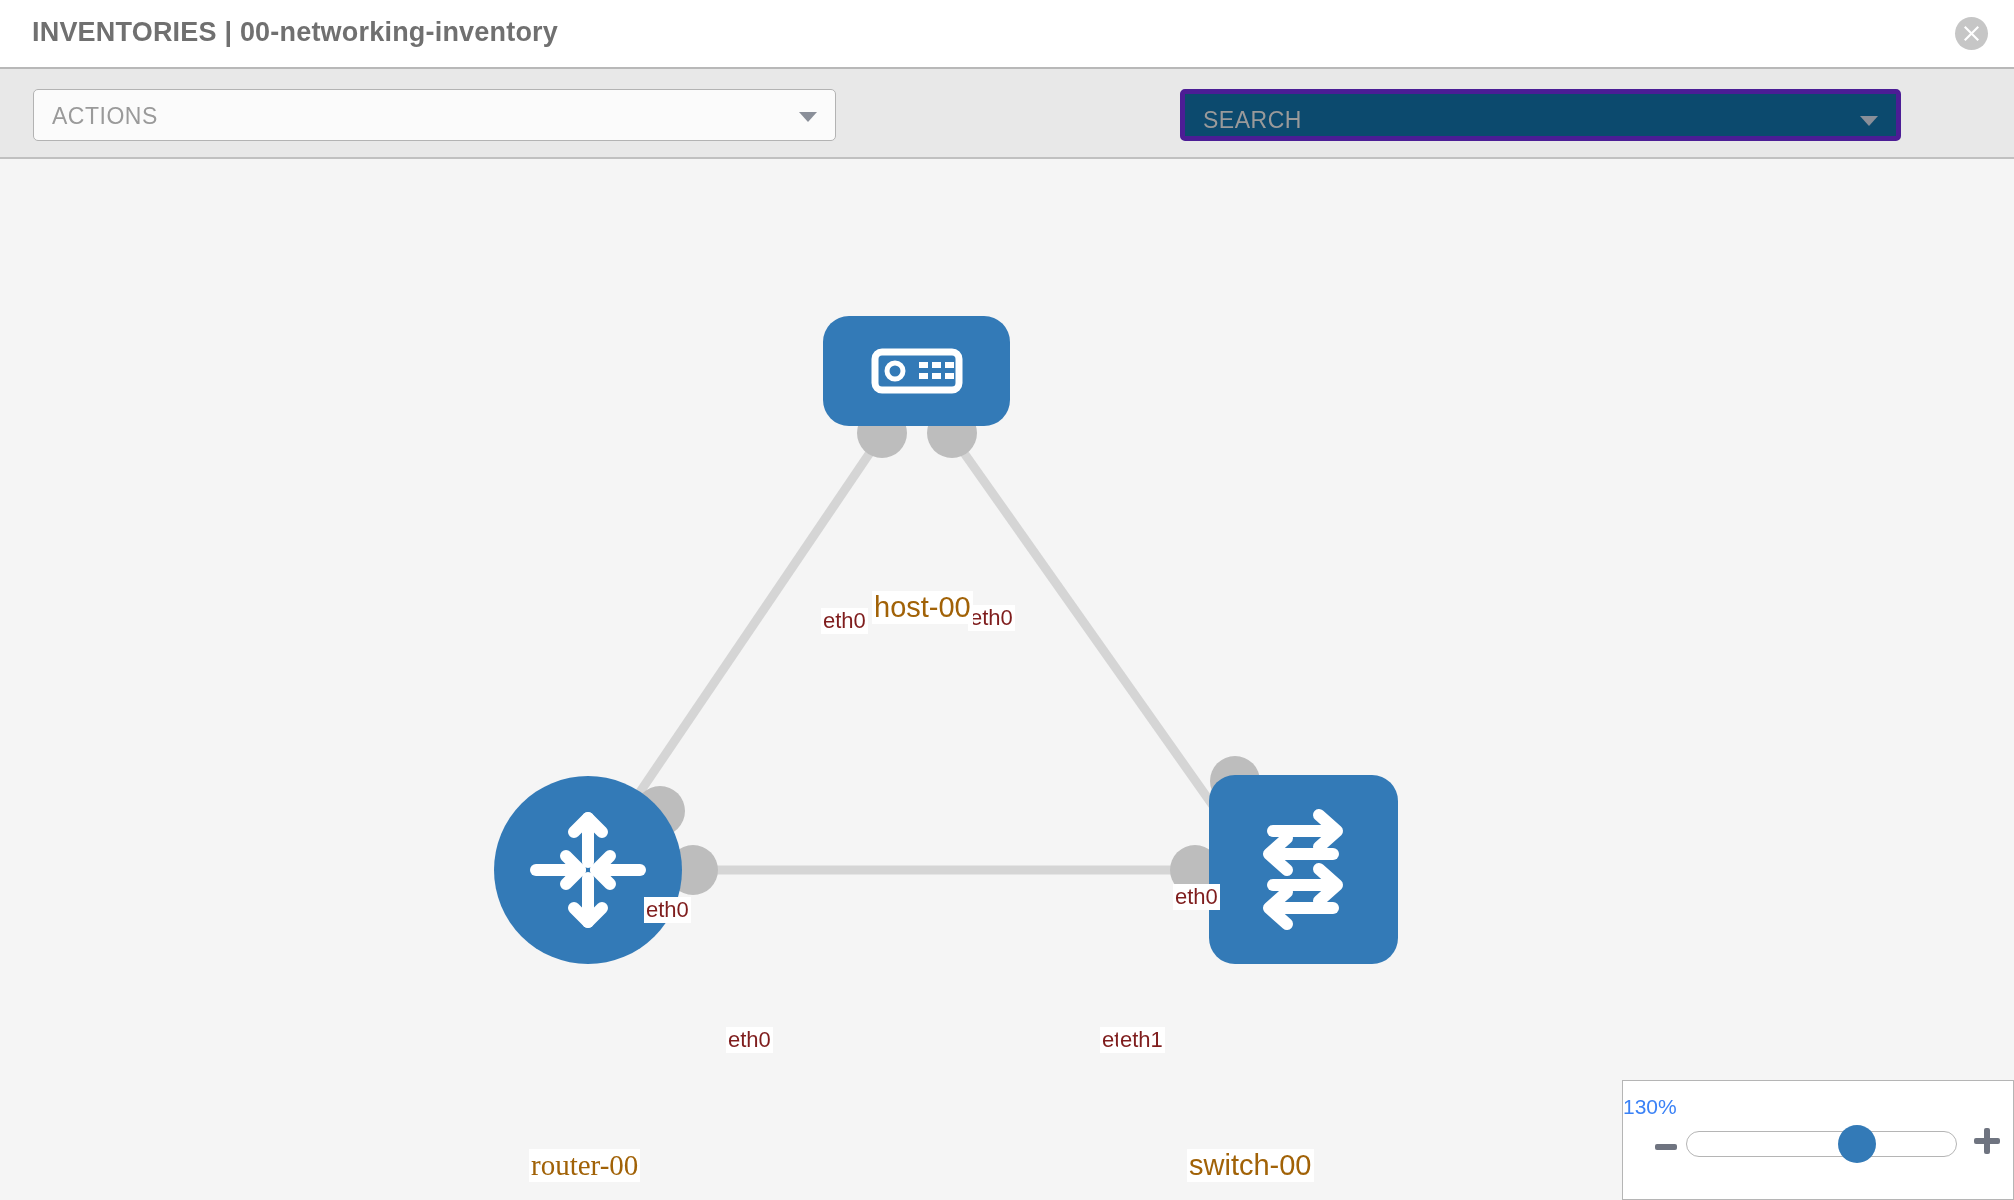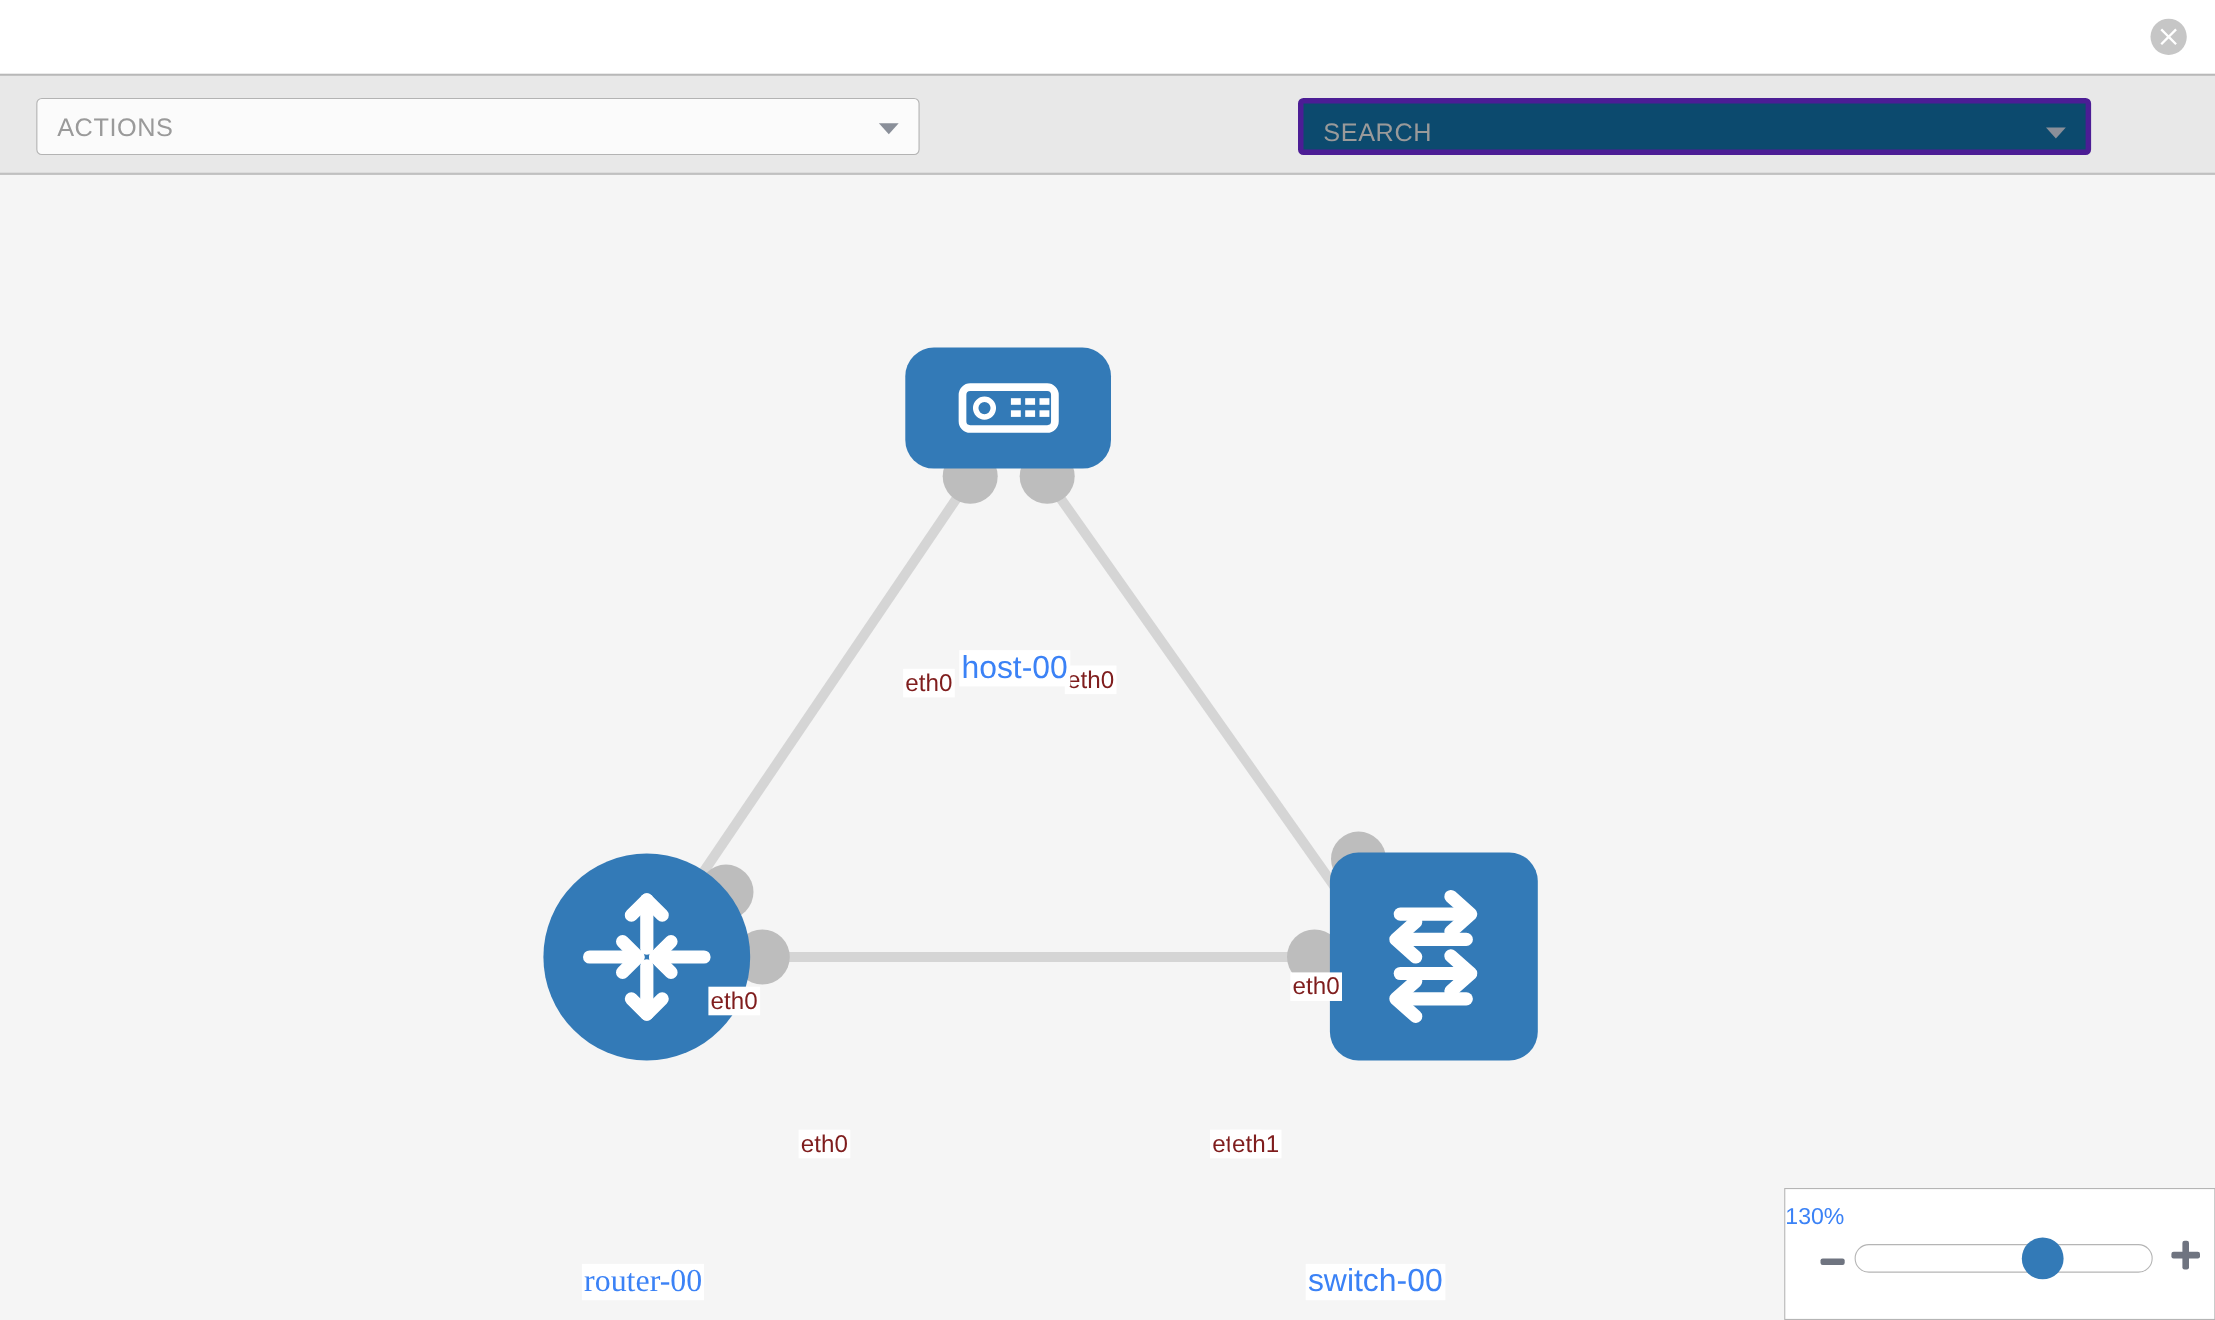--- a/index.html
+++ b/index.html
@@ -111,21 +111,21 @@
     left: 1209px; top: 614px;
     width: 189px; height: 189px;
     background: #337ab7;
     border-radius: 26px;
   }
   .node svg { display: block; }
 
   
   .node-label {
     position: absolute;
-    font-size: 29px; color: #3b82f6;
+    font-size: 29px; color: #a16207;
     background: #ffffff;
     white-space: nowrap;
     padding: 0 2px;
   }
   .label-host   { left: 872px; top: 430px; }
   .label-router { left: 529px; top: 988px; font-family: Liberation Serif, serif; }
   .label-switch { left: 1187px; top: 988px; }
 
   
   .iface-label {
@@ -173,20 +173,21 @@
     position: absolute;
     color: #6f7480; cursor: pointer;
   }
   .zoom-btn-minus { left: 1653px; top: 1134px; }
   .zoom-btn-plus  { left: 1971px; top: 1125px; }
 </style>
 </head>
 <body>
 
 <div class="header">
+  <div class="page-title">INVENTORIES | 00-networking-inventory</div>
   <div class="close-btn">
     <svg width="33" height="33" viewBox="0 0 33 33">
       <path d="M10.5 9 L16.5 15 L22.5 9 L24 10.5 L18 16.5 L24 22.5 L22.5 24 L16.5 18 L10.5 24 L9 22.5 L15 16.5 L9 10.5 Z" fill="#ffffff"></path>
     </svg>
   </div>
 </div>
 
 <div class="toolbar">
 
   <div class="actions-select">

